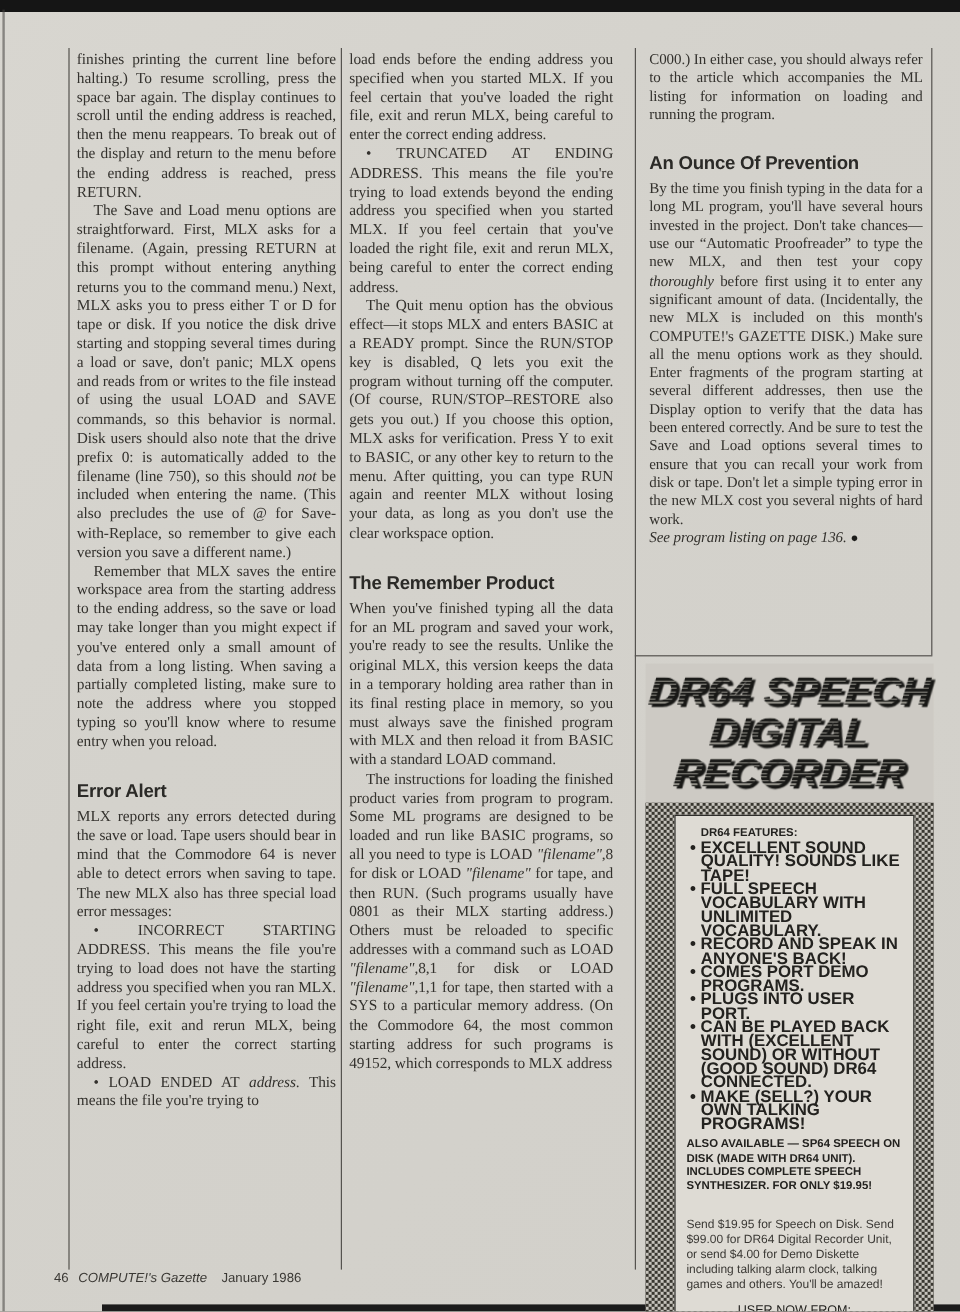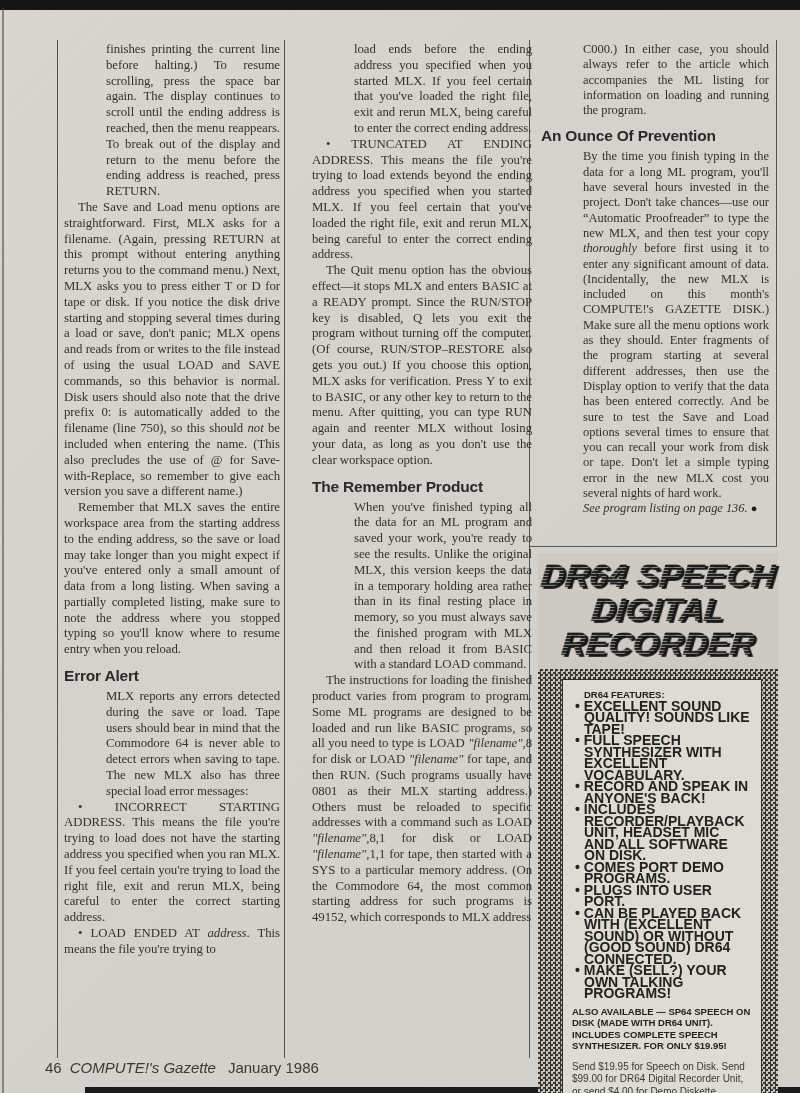--- a/index.html
+++ b/index.html
@@ -13,29 +13,29 @@
   .bottom-edge{position:absolute;bottom:0;left:85px;right:0;height:6px;background:#1b1b1b;}
   .vrule{position:absolute;width:1px;background:#55534f;}
   .vr1{left:57px;top:40px;height:1018px;}
   .vr2{left:284px;top:40px;height:1018px;}
   .vr3{left:529px;top:40px;height:1018px;}
   .vr4{left:776px;top:40px;height:506px;}
   .hrule-col3{position:absolute;left:529px;top:546px;width:248px;height:1px;background:#55534f;}
 
   .col{position:absolute;top:42px;text-align:justify;}
   .col1{left:64px;width:216px;}
-  .col2{left:312px;width:220px;}
+  .col2{left:291px;width:220px;}
   .col3{left:541px;width:228px;height:500px;overflow:hidden;}
   .col p{margin:0;font-size:12.8px;line-height:15.8px;text-indent:14px;letter-spacing:-0.05px;}
   .col3 p{font-size:12.5px;line-height:15.3px;}
-  .col p.noindent{text-indent:0;margin-left:42px;}
+  .col p.noindent{text-indent:0;}
   .it{font-style:italic;}
   .col h2{
     font-family:"Liberation Sans", sans-serif;font-size:15.5px;font-weight:700;
-    margin:9px 0 4px 0;text-align:left;color:#2b2a27;letter-spacing:-0.2px;
+    margin:25px 0 4px 0;text-align:left;color:#2b2a27;letter-spacing:-0.2px;
   }
   .listing-note{font-style:italic;}
   .end-mark{font-style:normal;font-size:11px;color:#1d1d1b;}
 
   
   .ad{position:absolute;left:538px;top:553px;width:240px;height:524px;display:flex;flex-direction:column;}
   .checker{
     background-color:#45433c;
     background-image:repeating-conic-gradient(#38362f 0% 25%, #c6c3bc 25% 50%);
     background-size:5px 5px;
@@ -60,29 +60,29 @@
   .ad-box{
     background:#dedbd4;border:1.5px solid #2e2d2a;padding:9px 9px 10px 9px;
     font-family:"Liberation Sans", sans-serif;color:#23221f;height:calc(100% - 24px);
     box-sizing:border-box;
   }
   .feat-title{font-size:9.5px;font-weight:700;line-height:11.5px;margin-left:12px;}
   ul.features{list-style:none;margin:0;padding:0;font-size:14px;font-weight:700;line-height:11.5px;}
   ul.features li{padding-left:12px;text-indent:-9px;}
   ul.features li::before{content:"•  ";}
   .also{font-size:9.5px;font-weight:700;line-height:11.5px;margin:6px 0 0 0;}
-  .order-info{font-size:10px;font-weight:400;line-height:12.5px;margin:9px 0 0 0;color:#3a3834;}
+  .order-info{font-size:10px;font-weight:400;line-height:12.5px;margin:21px 0 0 0;color:#3a3834;}
   .order-now{font-size:10.5px;font-weight:400;margin:8px 0 0 0;text-align:center;line-height:13px;}
   .company{font-size:16px;font-weight:700;letter-spacing:2.5px;margin:1px 0 14px 0;text-align:center;line-height:19px;}
   .addr{font-size:10.5px;font-weight:400;margin:2px 0 0 0;text-align:center;line-height:13px;white-space:pre-wrap;}
 
   
   .footer{
     position:absolute;left:45px;top:1059px;
-    font-family:"Liberation Sans", sans-serif;font-size:15px;color:#3a3834;
+    font-family:"Liberation Sans", sans-serif;font-size:11px;color:#3a3834;
   }
   .footer .gap-s{display:inline-block;width:8px;}
   .footer .gap-m{display:inline-block;width:12px;}
 </style>
 </head>
 <body>
 
 <div class="page">
   <div class="top-edge"></div>
   <div class="left-edge"></div>
@@ -125,23 +125,22 @@
     <div class="ad-logo">
       <div class="logo-line">DR64 SPEECH</div>
       <div class="logo-line">DIGITAL</div>
       <div class="logo-line">RECORDER</div>
     </div>
     <div class="ad-body checker">
       <div class="ad-box">
         <div class="feat-title">DR64 FEATURES:</div>
         <ul class="features">
           <li>EXCELLENT SOUND QUALITY! SOUNDS LIKE TAPE!</li>
-          <li>FULL SPEECH SYNTHESIZER WITH EXCELLENT VOCABULARY.</li>
+          <li>FULL SPEECH VOCABULARY WITH UNLIMITED VOCABULARY.</li>
           <li>RECORD AND SPEAK IN ANYONE'S BACK!</li>
-          <li>INCLUDES RECORDER/PLAYBACK UNIT, HEADSET MIC AND ALL SOFTWARE ON DISK.</li>
           <li>COMES PORT DEMO PROGRAMS.</li>
           <li>PLUGS INTO USER PORT.</li>
           <li>CAN BE PLAYED BACK WITH (EXCELLENT SOUND) OR WITHOUT (GOOD SOUND) DR64 CONNECTED.</li>
           <li>MAKE (SELL?) YOUR OWN TALKING PROGRAMS!</li>
         </ul>
         <p class="also">ALSO AVAILABLE — SP64 SPEECH ON DISK (MADE WITH DR64 UNIT). INCLUDES COMPLETE SPEECH SYNTHESIZER. FOR ONLY $19.95!</p>
         <p class="order-info">Send $19.95 for Speech on Disk. Send $99.00 for DR64 Digital Recorder Unit, or send $4.00 for Demo Diskette including talking alarm clock, talking games and others. You'll be amazed!</p>
         <p class="order-now">USER NOW FROM:</p>
         <p class="company">SEYMOR-RADIX</p>
         <p class="addr">P.O. BOX 166055   IRVING, TX 75016</p>

